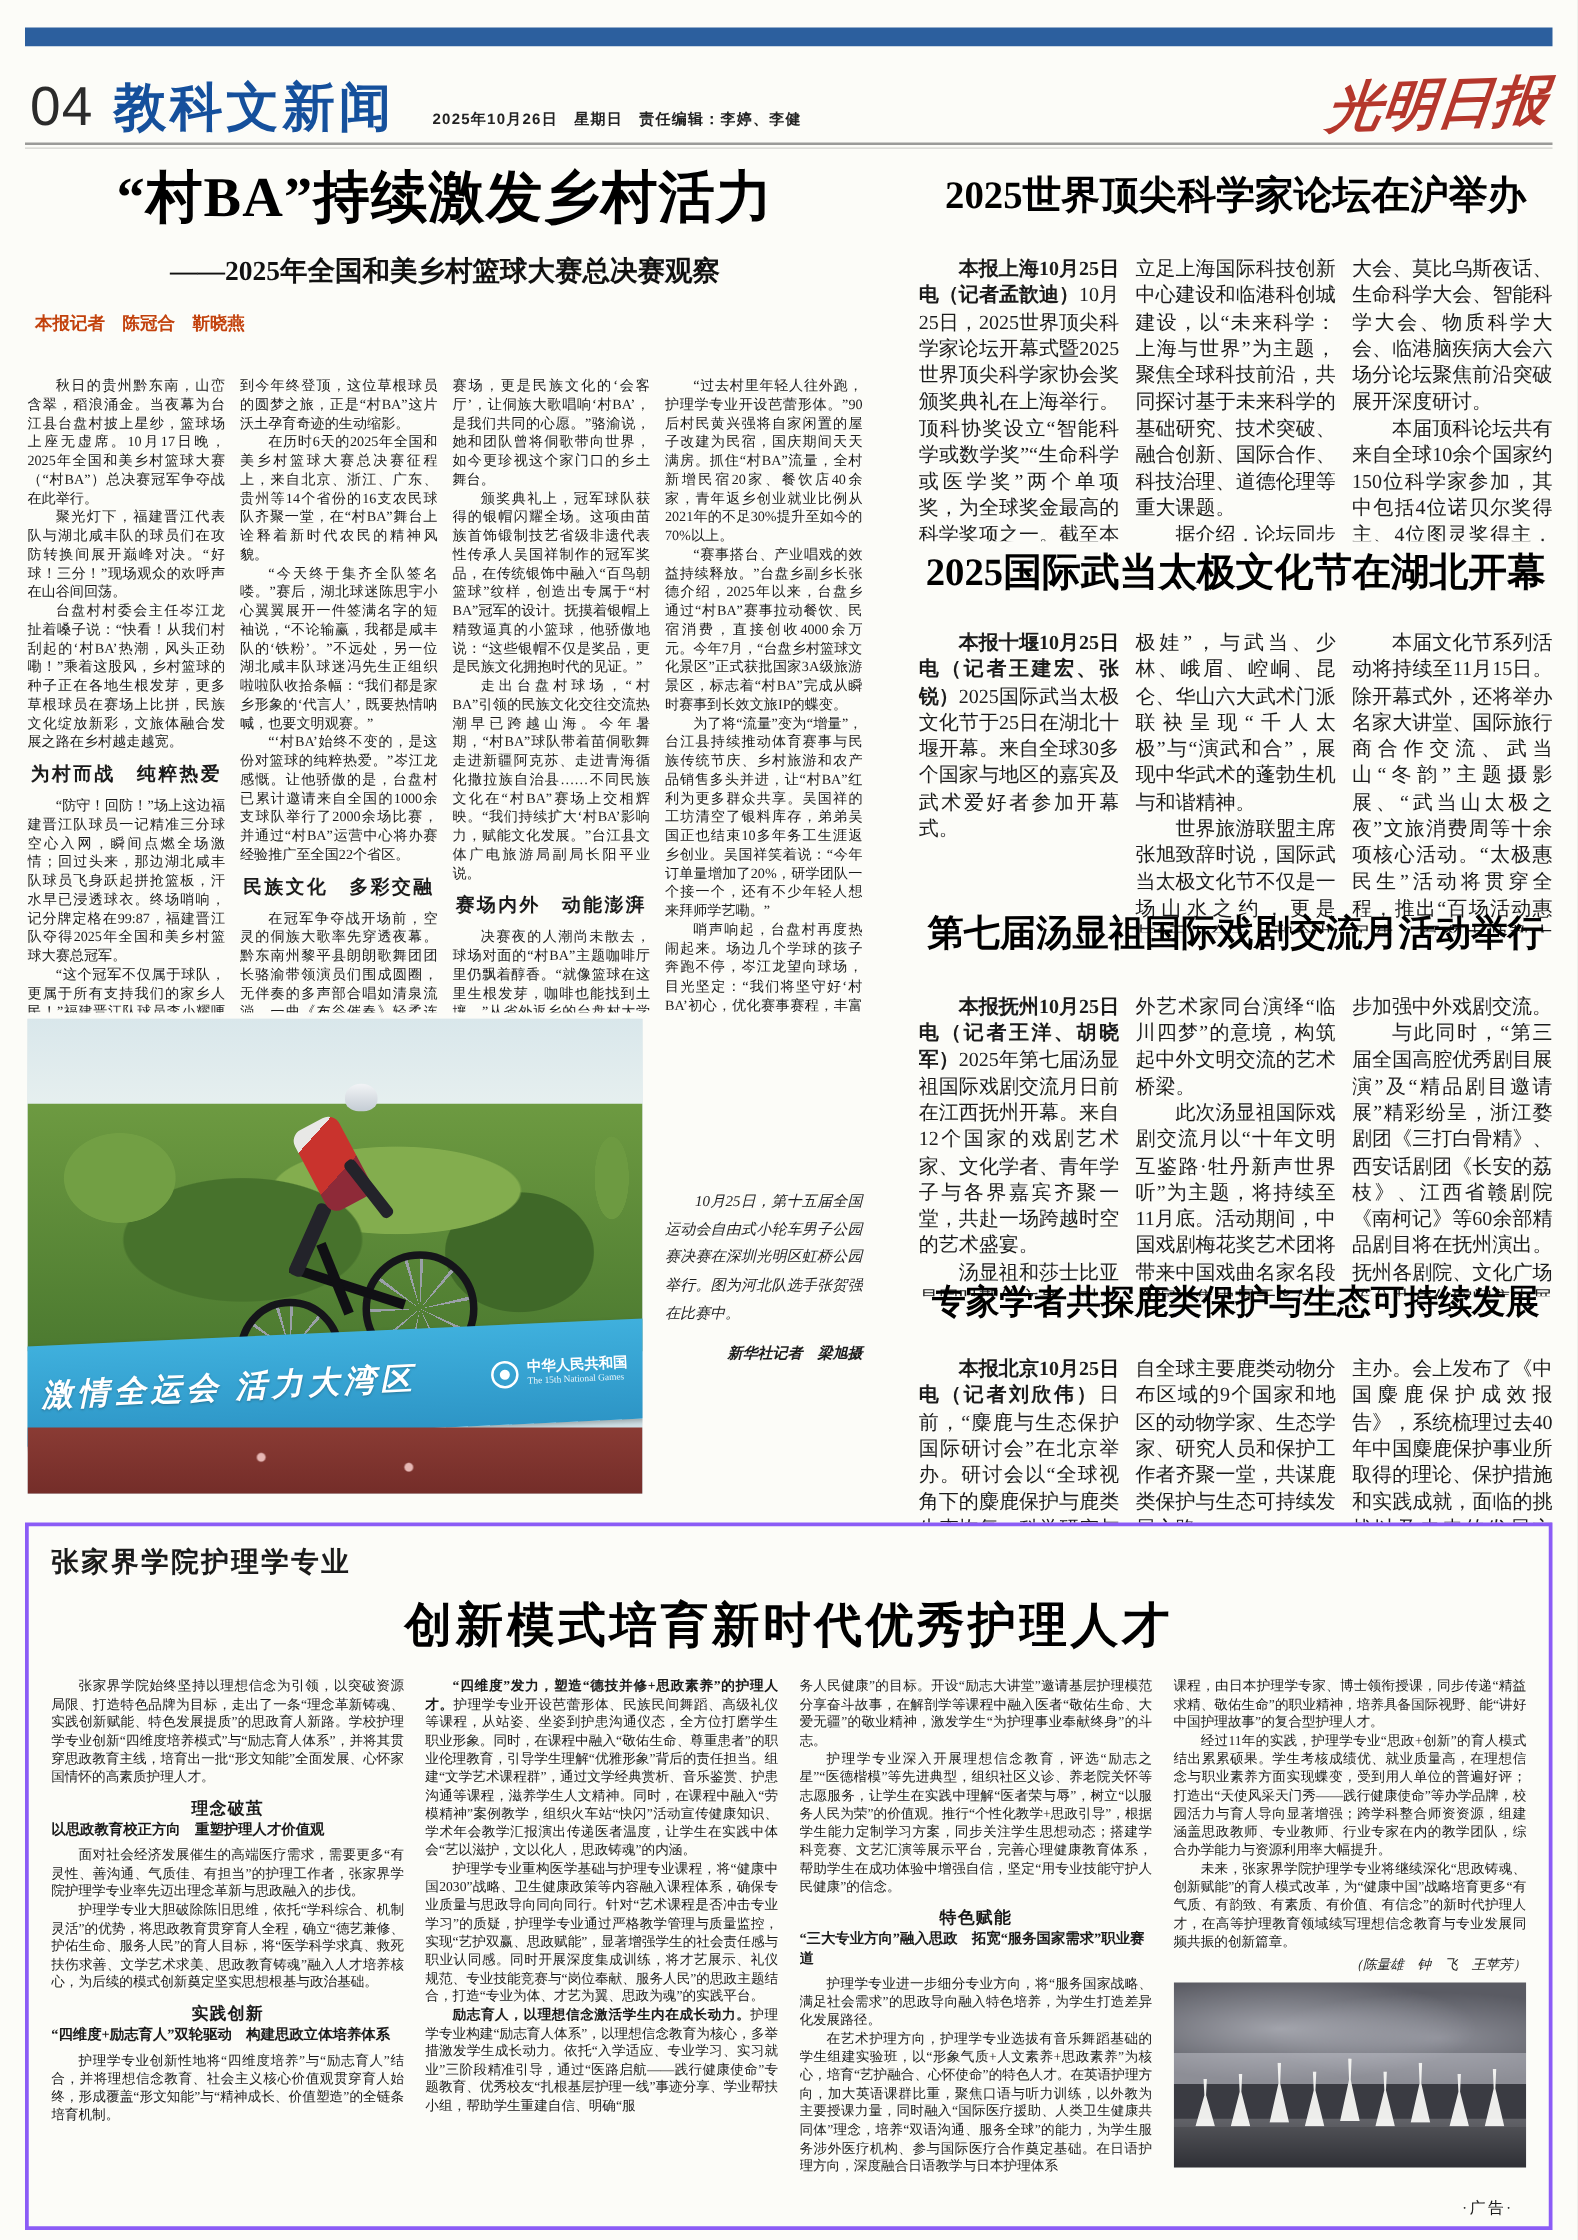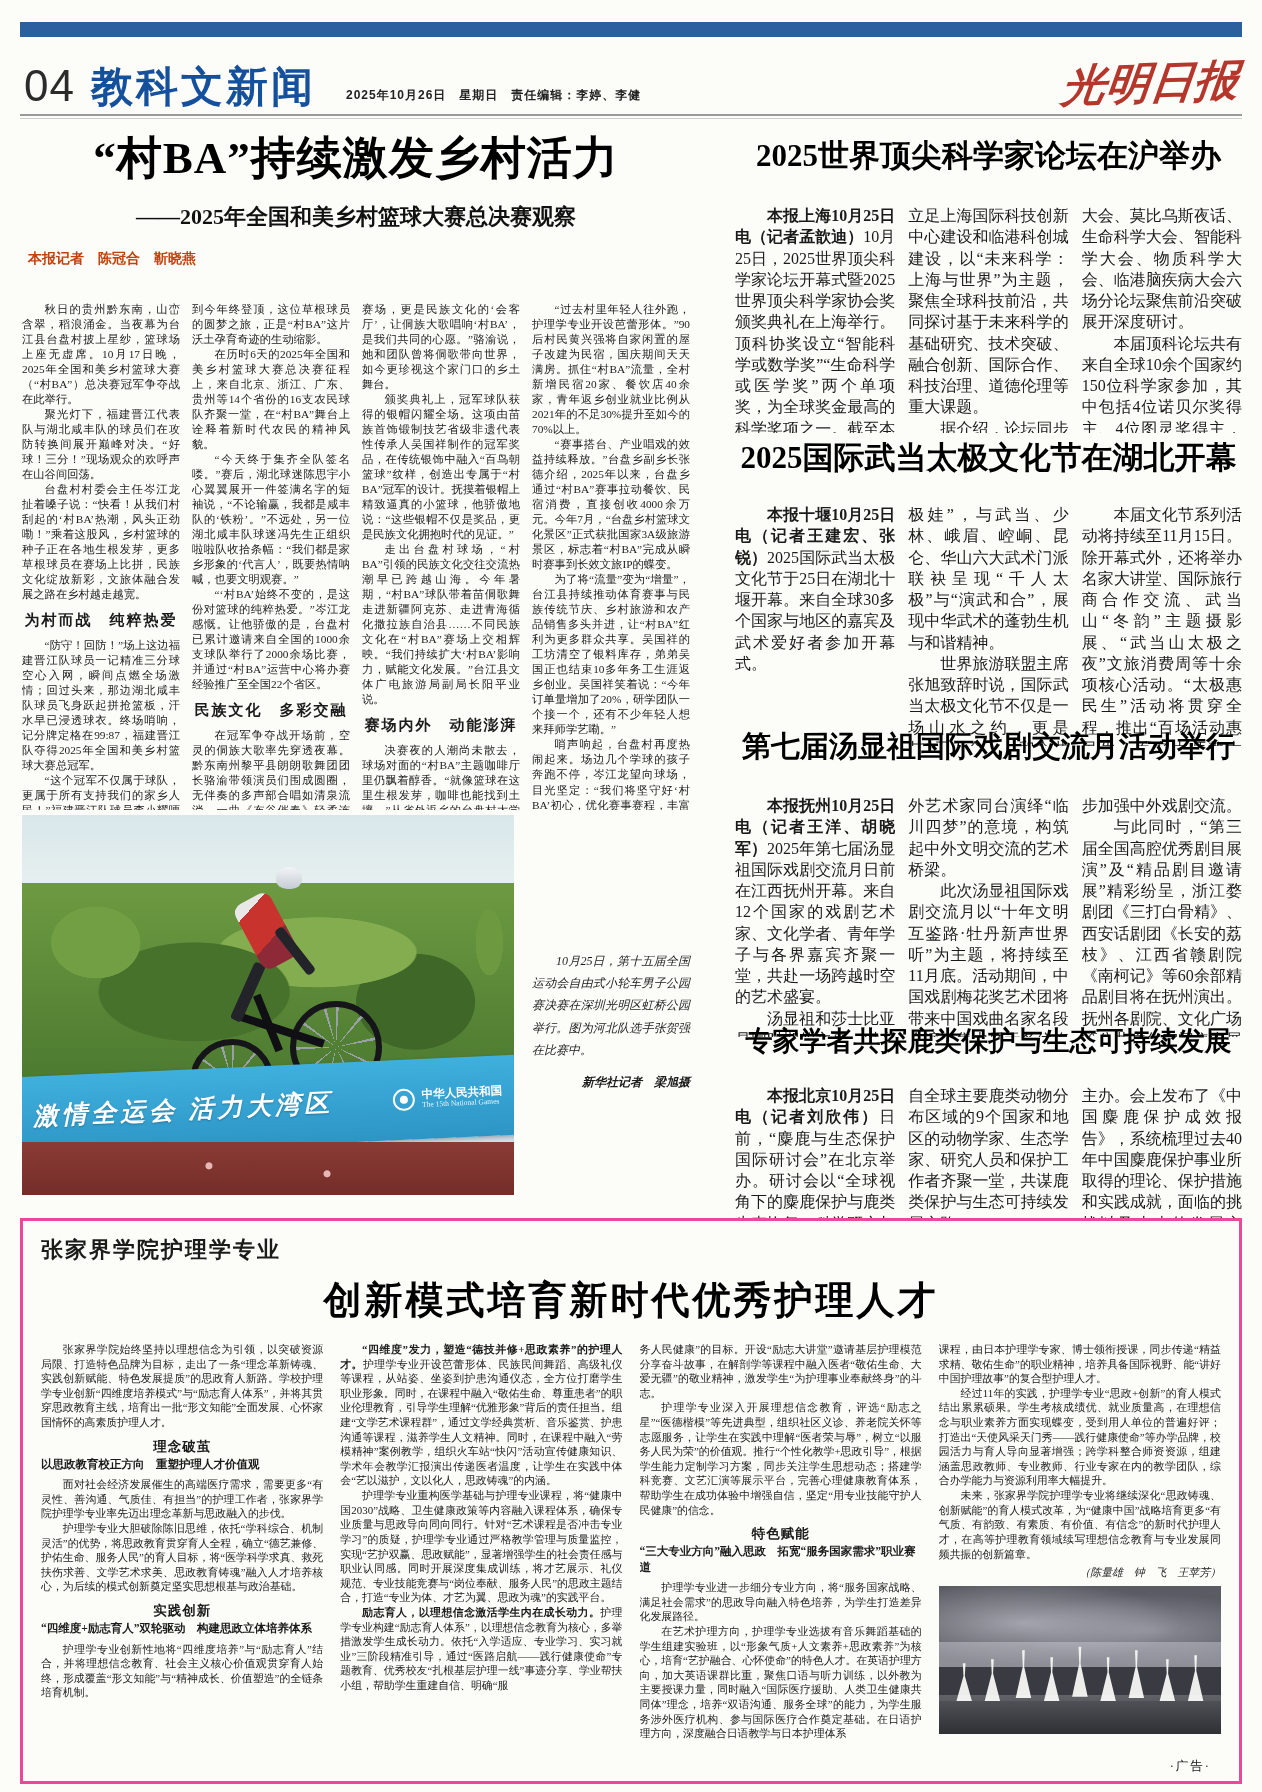--- a/index.html
+++ b/index.html
@@ -85,21 +85,21 @@
   .art-title { text-align:center; font-weight:900; color:#000; letter-spacing:0; }
   .t1 { font-size:31px; } .t2 { font-size:31px; } .t3 { font-size:29px; } .t4 { font-size:27px; }
   .art-cols { display:flex; gap:13px; overflow:hidden; font-size:16px; line-height:1.33; margin-top:0; }
   .a1 { top:10px; } .a1 .art-cols { height:228px; margin-top:28px; }
   .a2 { top:312px; } .a2 .art-cols { height:242px; margin-top:25px; }
   .a3 { top:602px; } .a3 .art-cols { height:242px; margin-top:28px; }
   .a4 { top:898px; } .a4 .art-cols { height:175px; margin-top:26px; }
   .art-cols b, .ad-cols b { font-weight:900; }
 
   
-  .ad { position:absolute; left:20px; top:1218px; width:1222px; height:566px; border:3px solid #ec4899; padding:14px 18px 10px; background:#fcfcf8; }
+  .ad { position:absolute; left:20px; top:1218px; width:1222px; height:566px; border:3px solid #8b5cf6; padding:14px 18px 10px; background:#fcfcf8; }
   .ad-kicker { font-size:22px; font-weight:900; letter-spacing:2px; font-family:"Liberation Sans",sans-serif; }
   .ad-title { text-align:center; font-size:38px; font-weight:900; letter-spacing:3px; margin-top:10px; color:#000; }
   .ad-cols { display:flex; gap:17px; margin-top:16px; height:424px; overflow:hidden; font-size:10.9px; line-height:1.34; }
   .ad .xhead { font-size:13.5px; margin:8px 0 1px; letter-spacing:1px; }
   .ad .xhead2 { font-size:11.5px; margin:0 0 5px; }
   .ad-label { position:absolute; right:28px; bottom:6px; font-size:12.5px; letter-spacing:2px; }
 
   .dancers { position:relative; margin-top:6px; width:100%; height:148px; overflow:hidden;
     background:
       radial-gradient(ellipse 80% 40% at 30% 25%, rgba(220,222,230,.55), transparent 70%),

